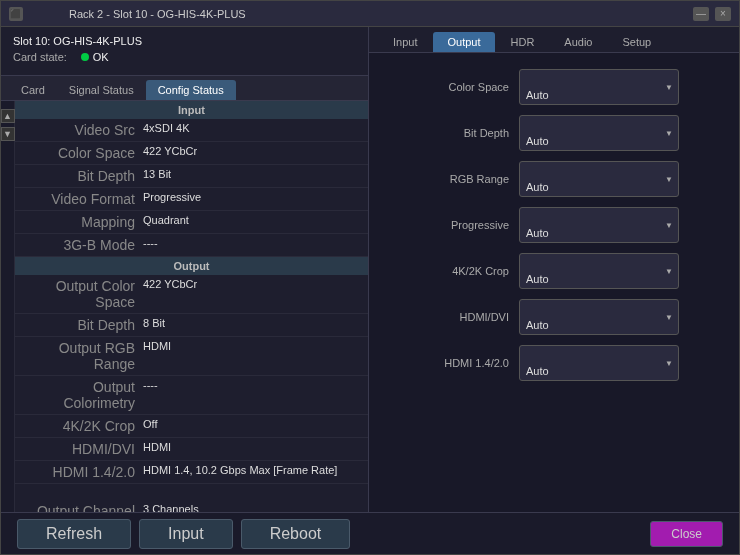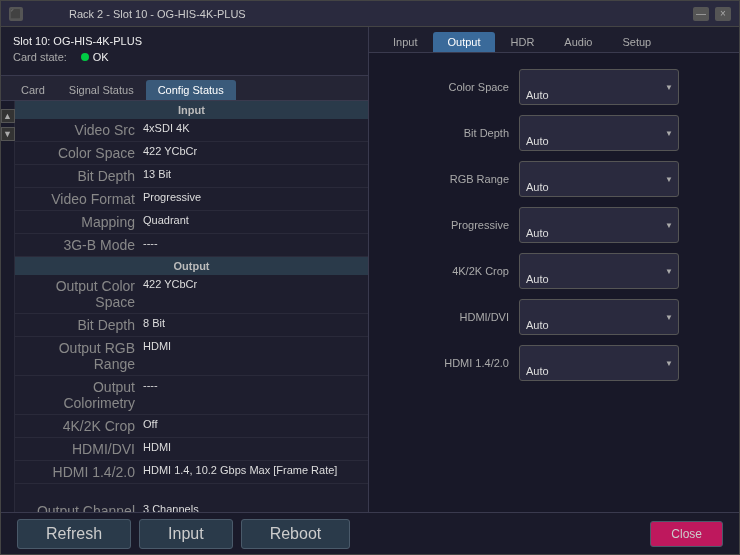--- a/index.html
+++ b/index.html
@@ -278,21 +278,21 @@
       padding: 5px 28px;
       background: #2a3a4a;
       border: 1px solid #4a5a6a;
       color: #ccc;
       font-size: 16px;
       cursor: pointer;
       border-radius: 3px;
     }
     .btn-close {
       padding: 5px 20px;
-      background: #be185d;
+      background: #a21caf;
       border: 1px solid #4a5a6a;
       color: #ccc;
       font-size: 12px;
       cursor: pointer;
       border-radius: 3px;
     }
 
     
     .info-table::-webkit-scrollbar {
       width: 6px;

